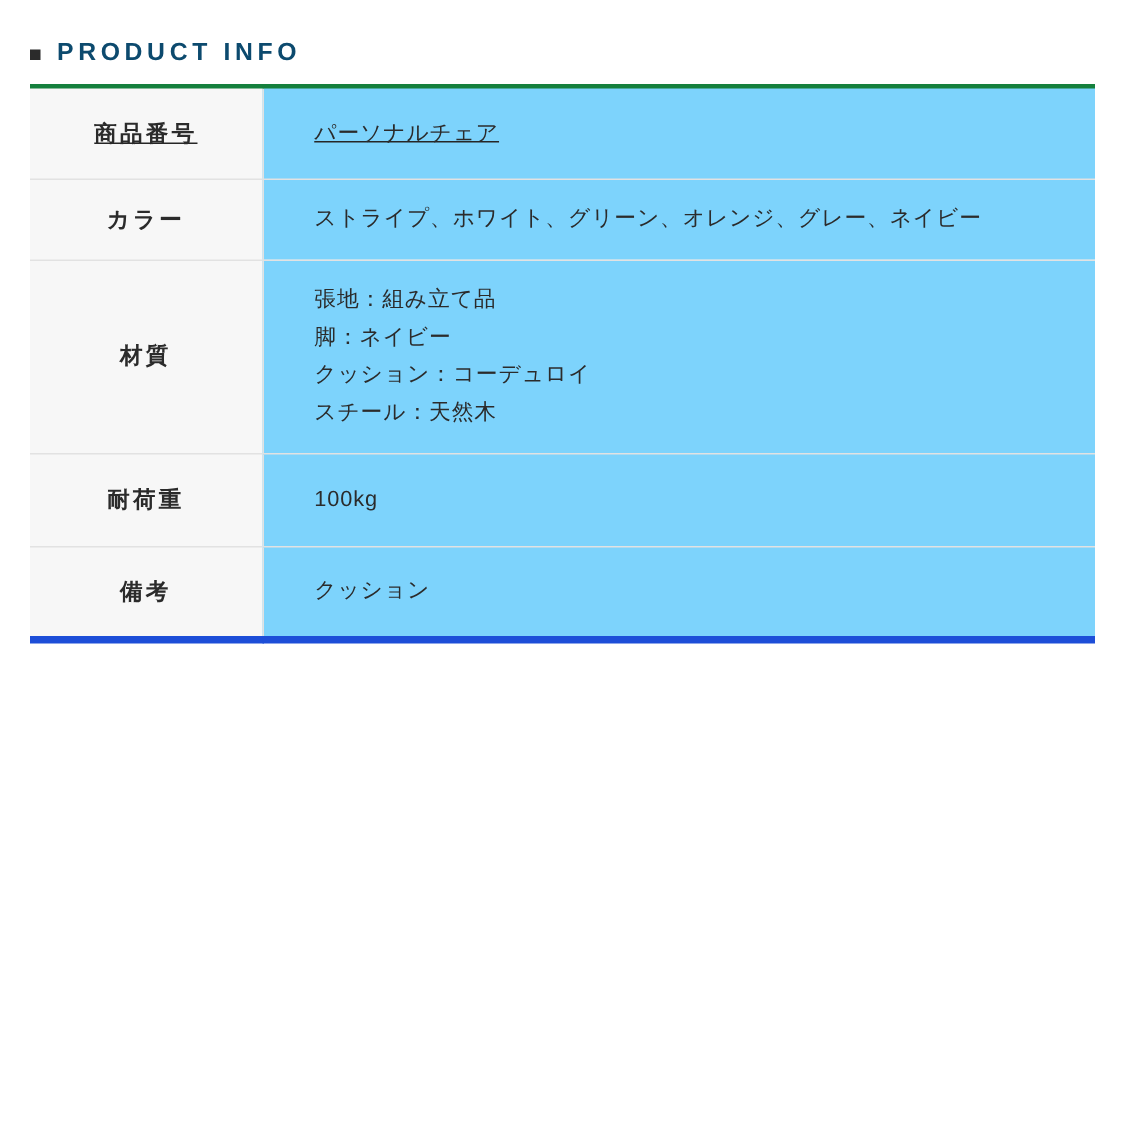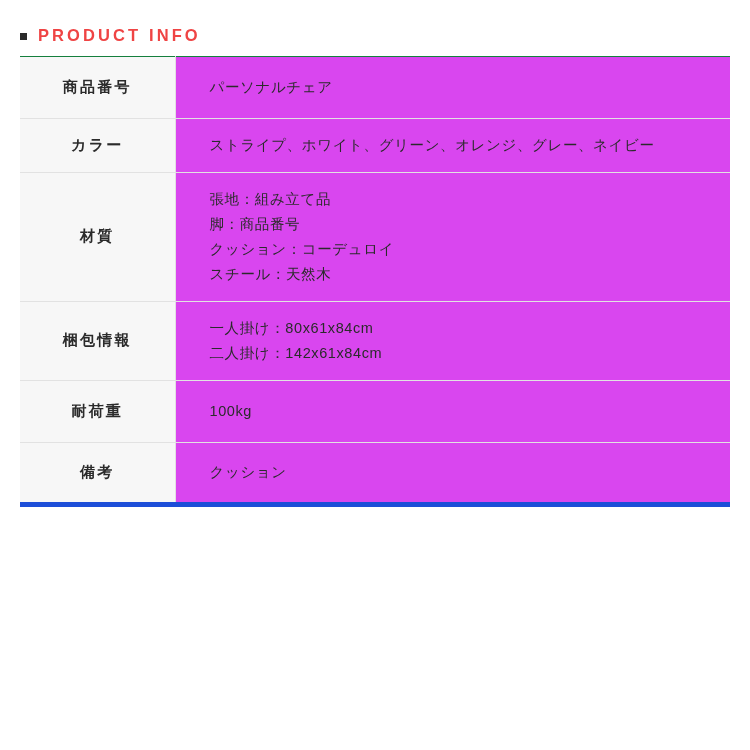--- a/index.html
+++ b/index.html
@@ -34,50 +34,51 @@
     height: 7px;
     background: #2b2b2b;
     display: inline-block;
     flex: 0 0 auto;
     margin-top: 2px;
   }
   .heading-text {
     font-size: 16.5px;
     letter-spacing: 3.1px;
     font-weight: 600;
-    color: #ef4444;
+    color: #0c4a6e;
     line-height: 1;
   }
   table.spec-table {
     border-collapse: collapse;
     width: 710px;
     margin: 12px 20px 0 20px;
     table-layout: fixed;
   }
   table.spec-table tr {
     border-top: 1px solid #e2e2e2;
   }
   table.spec-table tr:first-child {
-    border-top: 1px solid #15803d;
+    border-top: 3px solid #15803d;
+    text-decoration: underline;
   }
   table.spec-table th {
     width: 155px;
     background: #f7f7f7;
     font-weight: 600;
     font-size: 15px;
     letter-spacing: 2.2px;
     color: #2b2b2b;
     text-align: center;
     vertical-align: middle;
     border-right: 1px solid #e2e2e2;
     padding: 0 6px;
     box-sizing: border-box;
   }
   table.spec-table td {
-    background: #d946ef;
+    background: #7dd3fc;
     font-size: 14.5px;
     color: #2b2b2b;
     text-align: left;
     vertical-align: middle;
     padding: 14px 0 14px 34px;
     line-height: 1.72;
     letter-spacing: 0.6px;
     box-sizing: border-box;
   }
   table.spec-table tr.last-row {
@@ -114,30 +115,23 @@
       <tr class="r-color">
         <th>カラー</th>
         <td>
           <span class="cell-wrap">ストライプ、ホワイト、グリーン、オレンジ、グレー、ネイビー</span>
         </td>
       </tr>
       <tr>
         <th>材質</th>
         <td>
           <span class="cell-line">張地：組み立て品</span>
-          <span class="cell-line">脚：商品番号</span>
+          <span class="cell-line">脚：ネイビー</span>
           <span class="cell-line">クッション：コーデュロイ</span>
           <span class="cell-line">スチール：天然木</span>
-        </td>
-      </tr>
-      <tr>
-        <th>梱包情報</th>
-        <td>
-          <span class="cell-line">一人掛け：80x61x84cm</span>
-          <span class="cell-line">二人掛け：142x61x84cm</span>
         </td>
       </tr>
       <tr class="r-num">
         <th>耐荷重</th>
         <td>
           <span class="cell-line">100kg</span>
         </td>
       </tr>
       <tr class="r-num last-row">
         <th>備考</th>

